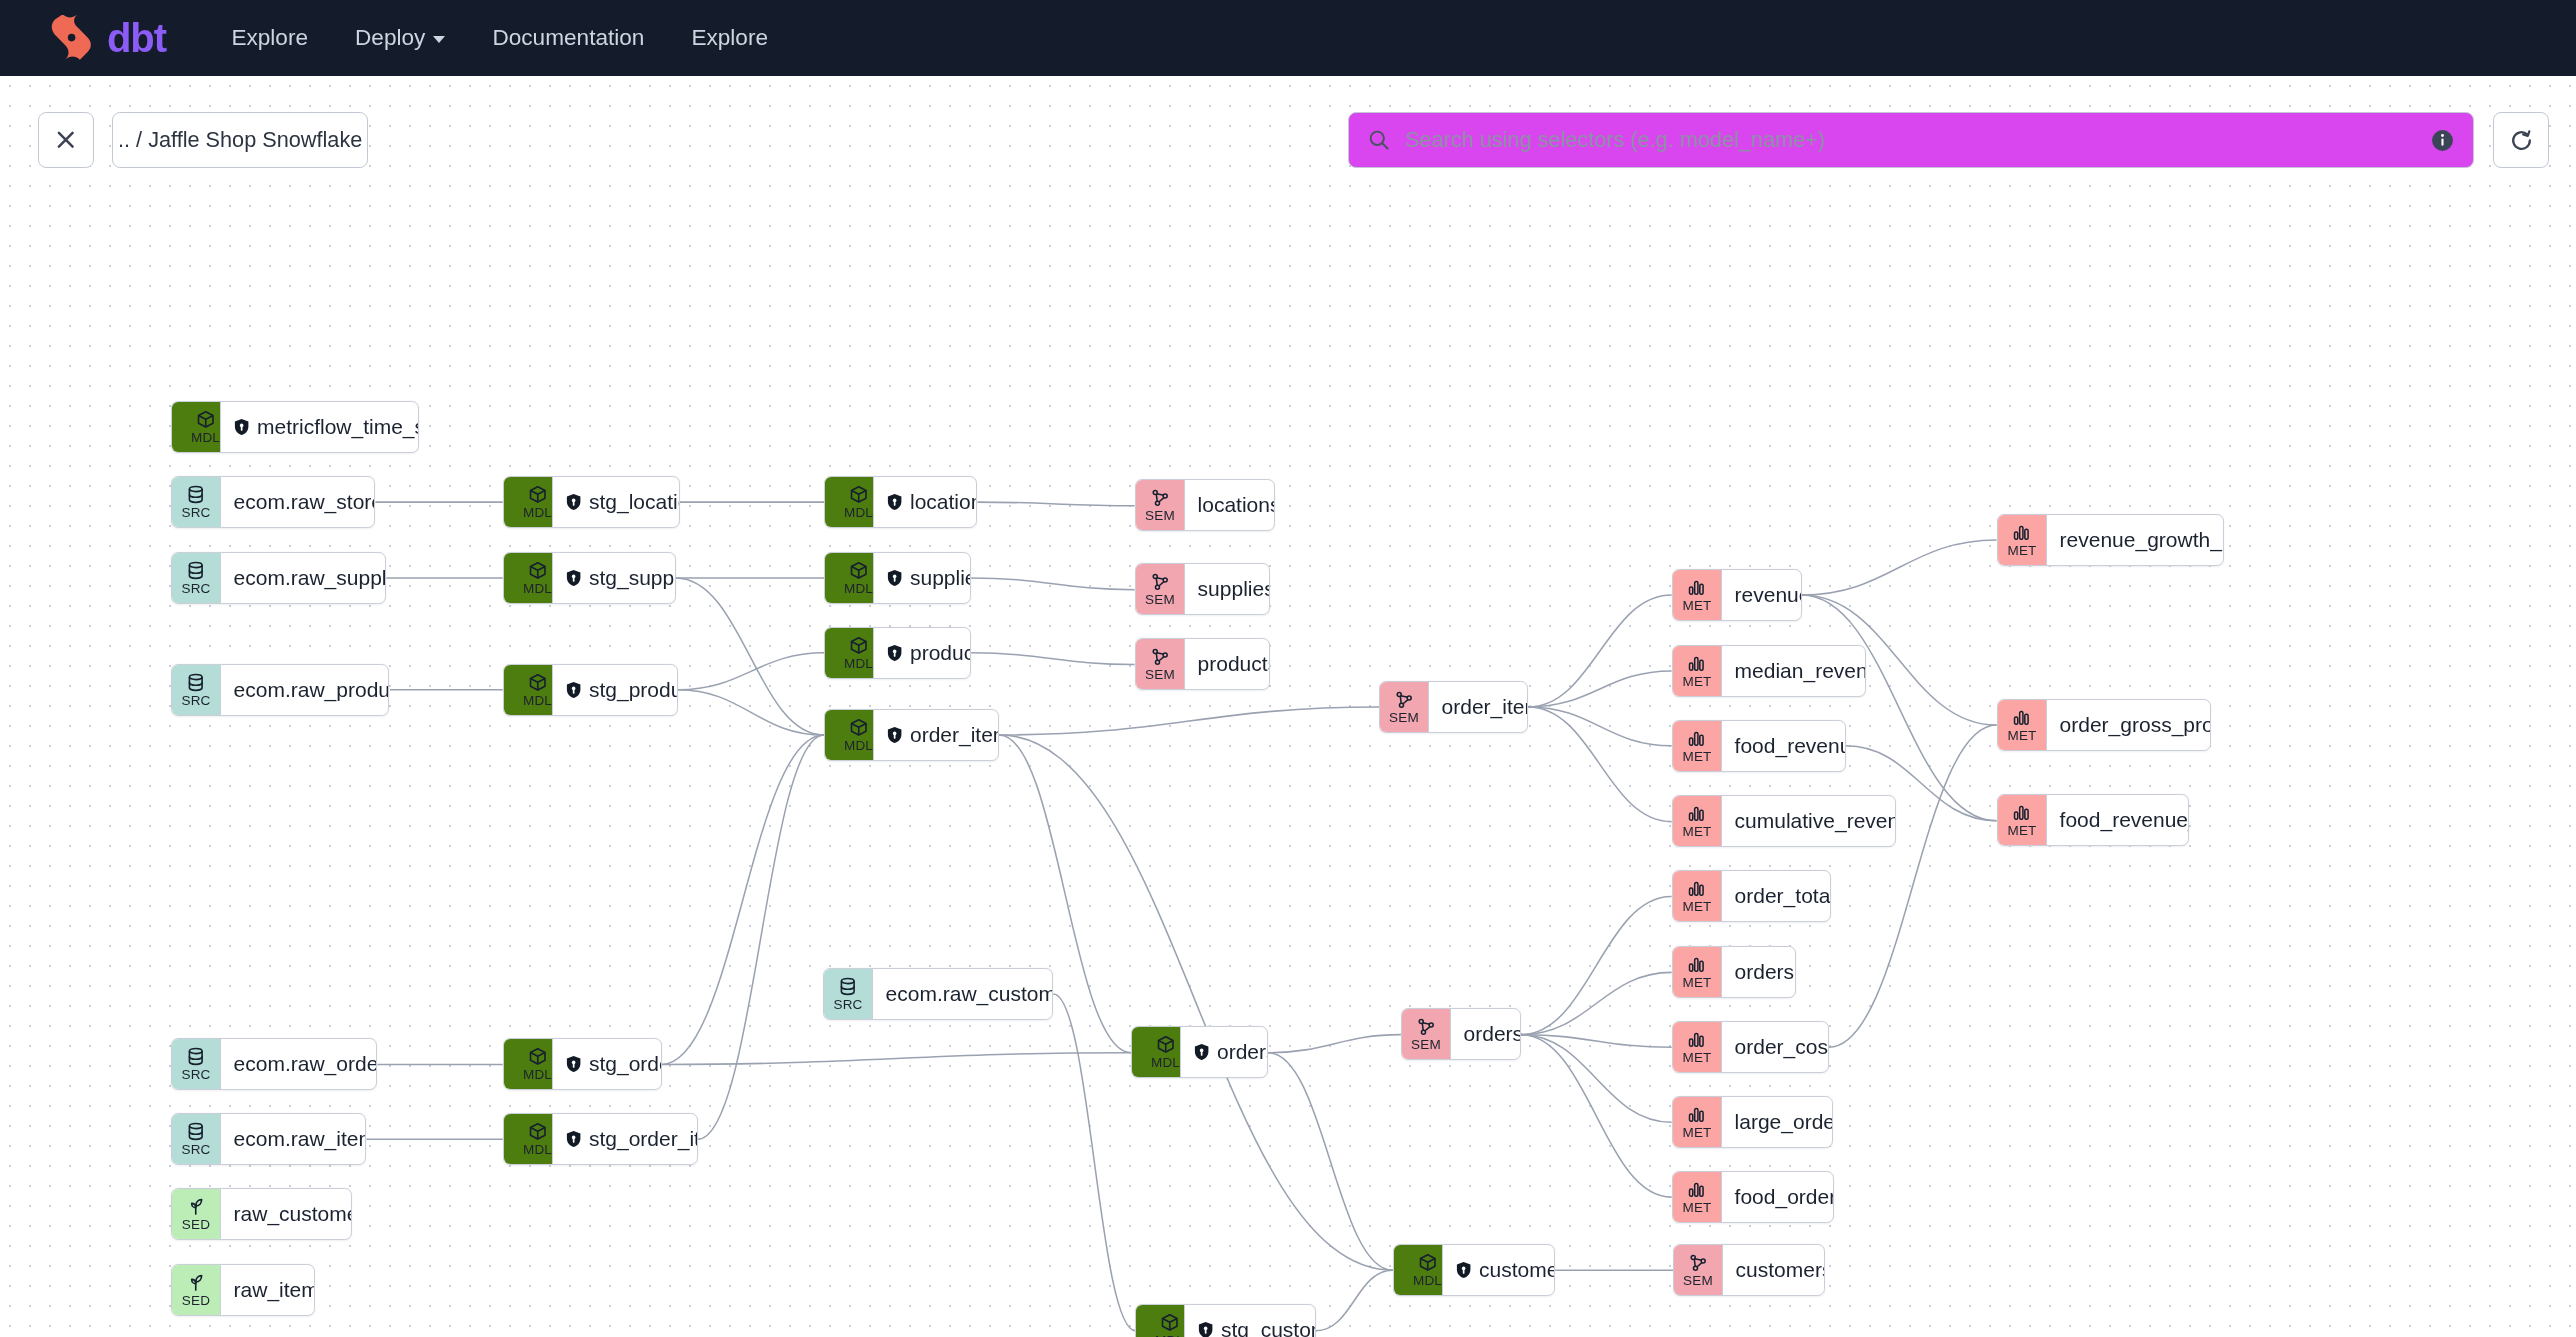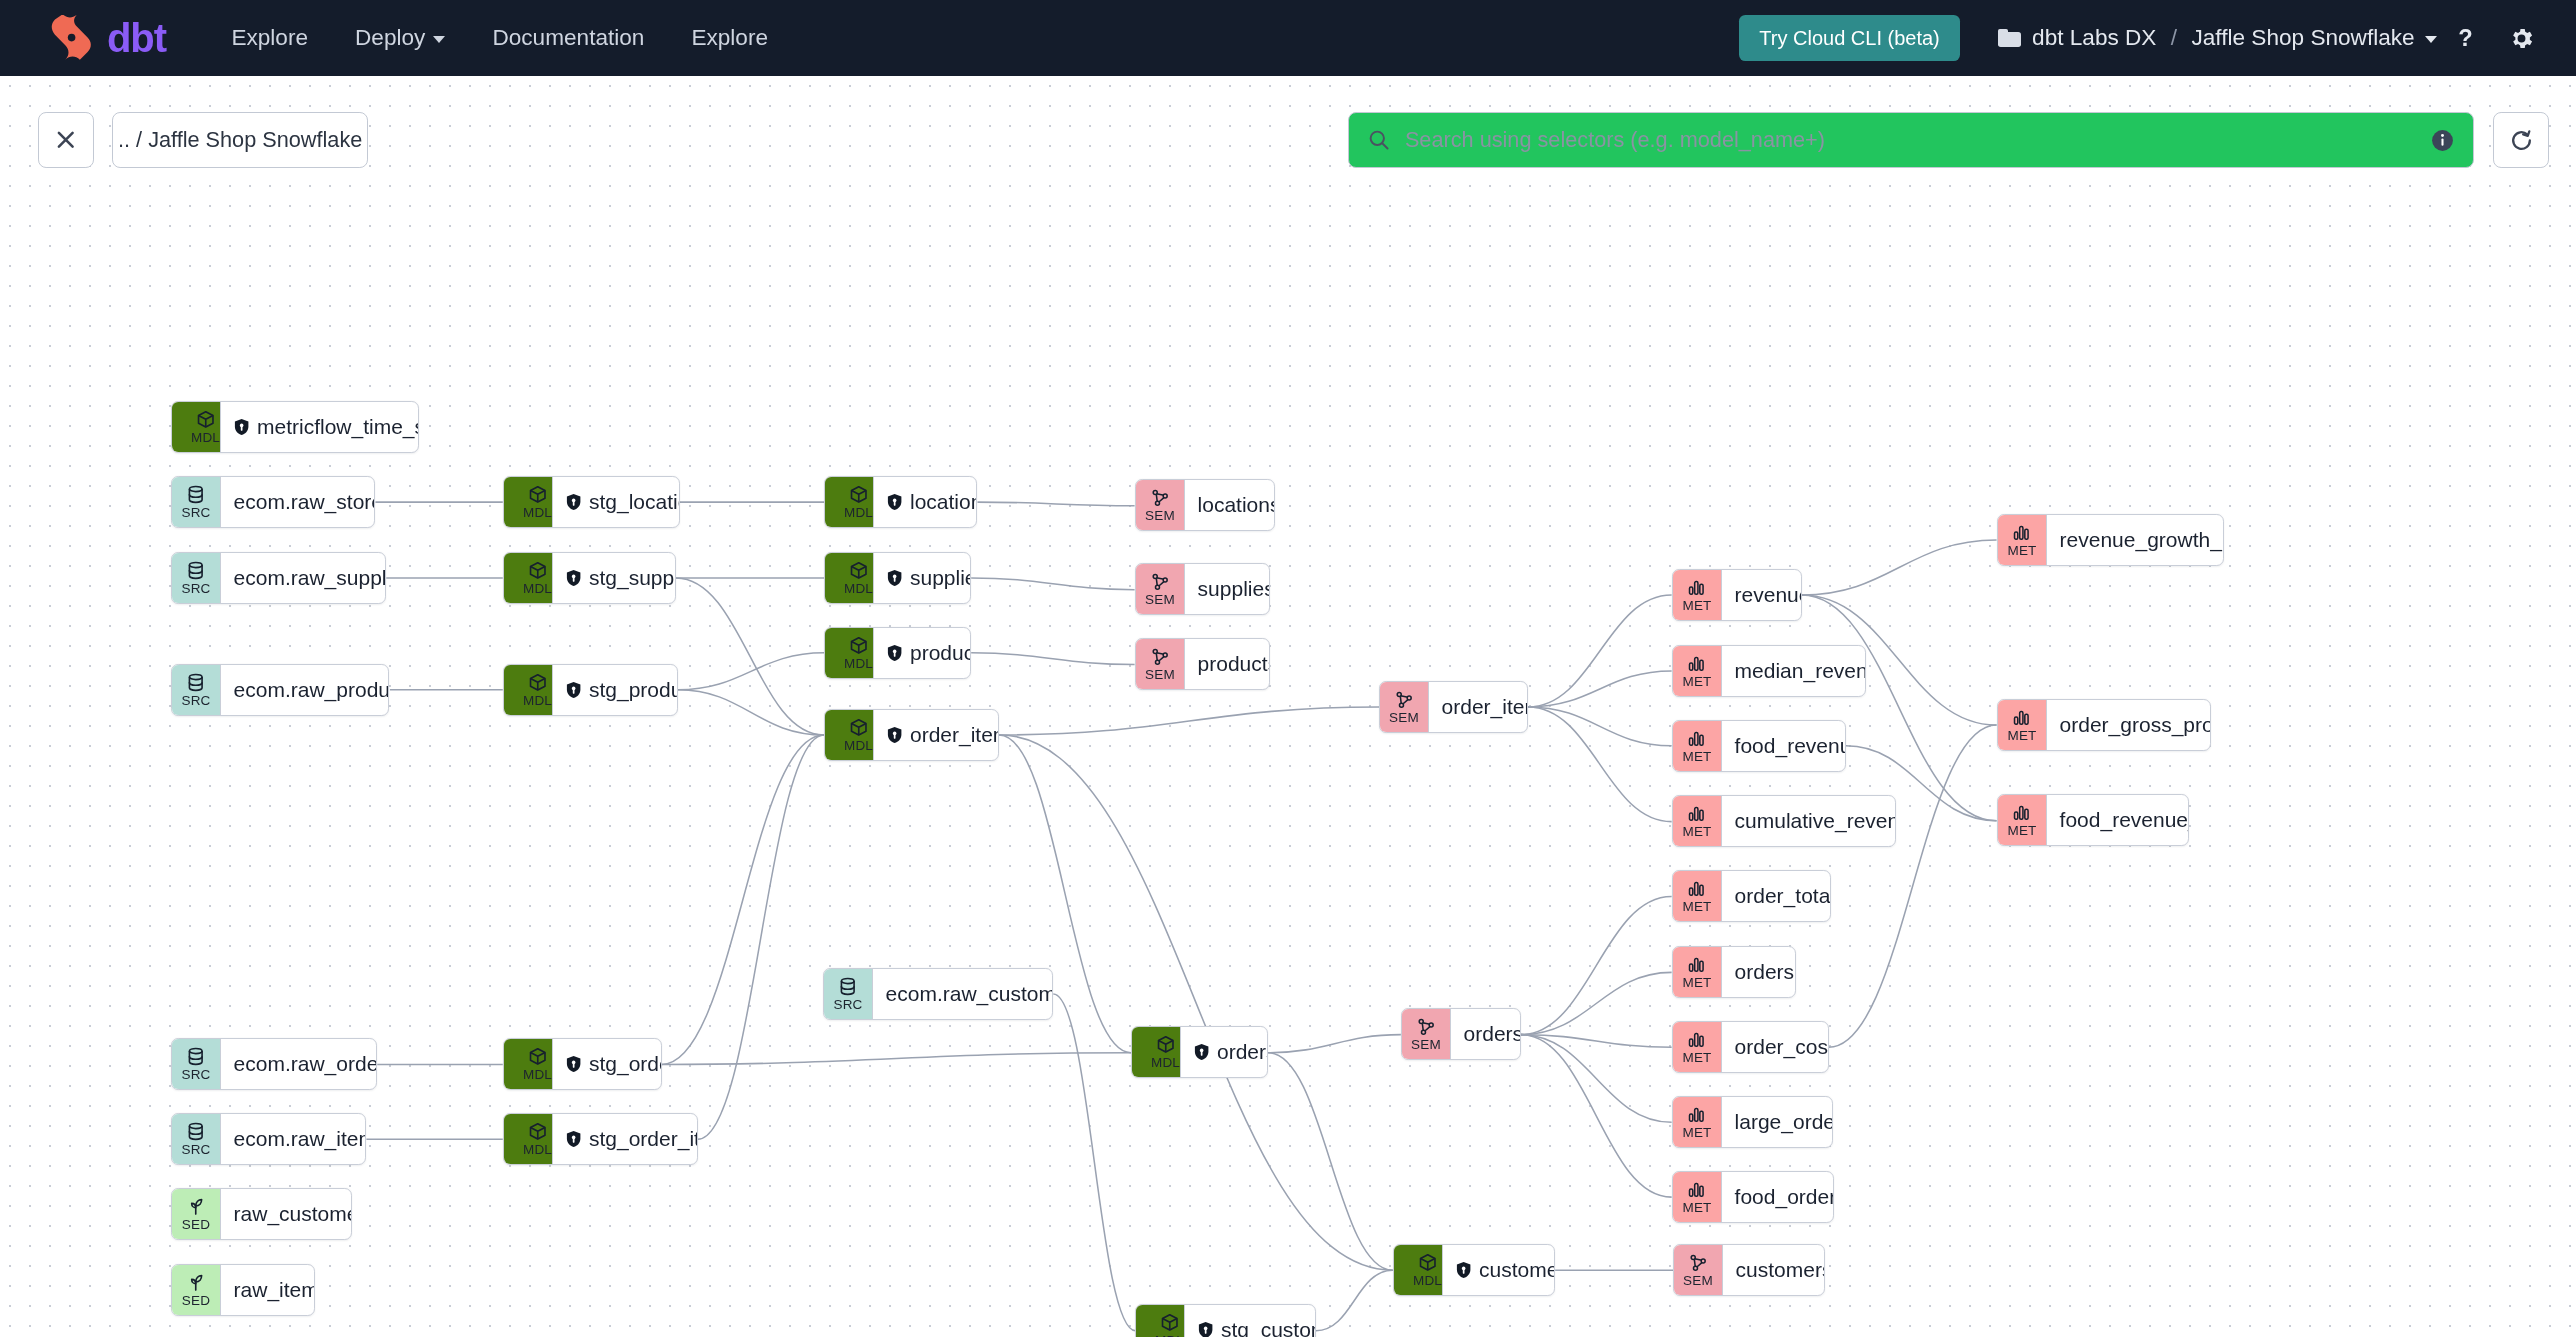--- a/index.html
+++ b/index.html
@@ -53,21 +53,21 @@
   .tb-btn {
     position: absolute;
     background: #ffffff; border: 0.9px solid #c3c9d4; border-radius: 8.1px;
     display: flex; align-items: center; justify-content: center;
     cursor: pointer;
   }
   .close-btn { left: 38px; top: 36px; width: 56px; height: 56px; font-size: 27px; color: #3c4454; font-weight: 600;}
   .crumb-btn { left: 112px; top: 36px; height: 56px; padding: 0 5px; font-size: 21.7px; color: #2c3441; }
   .search-wrap {
     position: absolute; left: 1348px; top: 36px; width: 1126px; height: 56px;
-    background: #22c55e; border: 0.9px solid #c3c9d4; border-radius: 8.1px;
+    background: #d946ef; border: 0.9px solid #c3c9d4; border-radius: 8.1px;
     display: flex; align-items: center; padding: 0 18px;
   }
   .search-ico { width: 23.5px; height: 23.5px; margin-right: 14.4px; flex: 0 0 auto; }
   .search-input {
     flex: 1; border: none; outline: none; background: transparent;
     font-size: 21.7px; color: #2c3441; font-family: "Liberation Sans", sans-serif;
   }
   .search-input::placeholder { color: #8a93a3; }
   .info-ico { width: 25px; height: 25px; flex: 0 0 auto; cursor: pointer; }
   .refresh-btn { left: 2493px; top: 36px; width: 56px; height: 56px; }
@@ -138,40 +138,20 @@
       <span class="caret"></span>
     </div>
     <div class="nav-link">
       <span>Documentation</span>
     </div>
     <div class="nav-link">
       <span>Explore</span>
     </div>
   </div>
 
-  <div class="nav-right">
-    <button class="cli-btn">Try Cloud CLI (beta)</button>
-    <div class="breadcrumb-nav">
-      <span class="folder-ico"></span>
-      <span>dbt Labs DX</span>
-      <span class="bc-sep">/</span>
-      <span>Jaffle Shop Snowflake</span>
-      <span class="bc-caret"></span>
-    </div>
-    <div class="icon-btn-nav">
-      <svg width="27" height="27" viewBox="0 0 24 24" style="font-size:30px">
-        <text x="12" y="19" font-size="21" font-family="Liberation Sans, sans-serif" fill="#e4e8ef" text-anchor="middle" font-weight="600">?</text>
-      </svg>
-    </div>
-    <div class="icon-btn-nav">
-      <svg width="27" height="27" viewBox="0 0 24 24" fill="#e4e8ef">
-        <path d="M19.4 13a7.7 7.7 0 000-2l2-1.6-1.9-3.3-2.5 1a7.6 7.6 0 00-1.7-1l-.4-2.6h-3.8l-.4 2.6a7.6 7.6 0 00-1.7 1l-2.5-1L4.6 9.4 6.6 11a7.7 7.7 0 000 2l-2 1.6 1.9 3.3 2.5-1c.5.4 1.1.8 1.7 1l.4 2.6h3.8l.4-2.6c.6-.2 1.2-.6 1.7-1l2.5 1 1.9-3.3-2-1.6zM12 15.5A3.5 3.5 0 1115.5 12 3.5 3.5 0 0112 15.5z"></path>
-      </svg>
-    </div>
-  </div>
 </div>
 
 <div class="toolbar">
   <div class="tb-btn close-btn">
     <svg width="23.5" height="23.5" viewBox="0 0 24 24">
       <path d="M5 5 L19 19 M19 5 L5 19" stroke="#3c4454" stroke-width="2.6" stroke-linecap="round"></path>
     </svg>
   </div>
   <div class="tb-btn crumb-btn">.. / Jaffle Shop Snowflake</div>
 

